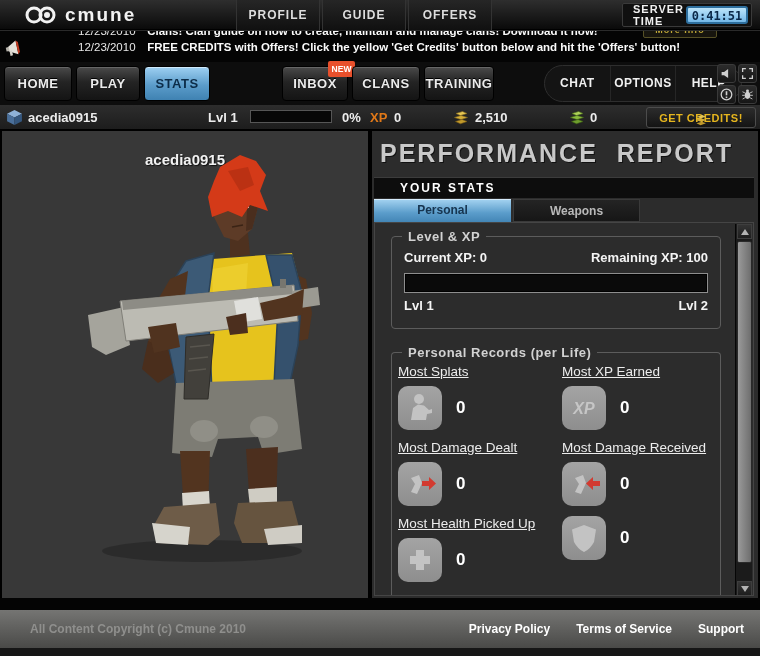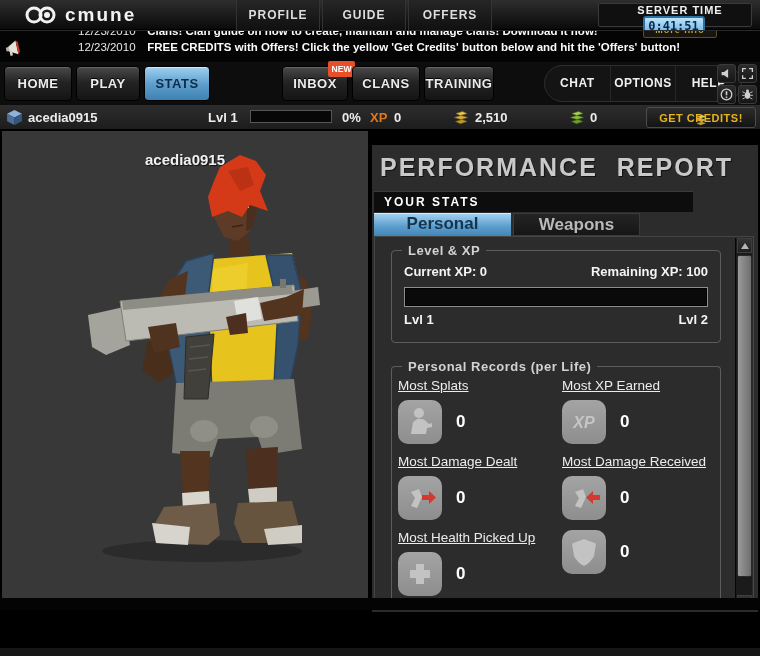--- a/index.html
+++ b/index.html
@@ -10,22 +10,22 @@
     -webkit-font-smoothing:antialiased;
   }
   
   .hdr { position:absolute; left:0; top:0; width:760px; height:30px;
     background:linear-gradient(#2e2e2e,#0a0a0a); border-bottom:1px solid #000; }
   .brand { position:absolute; left:24px; top:2px; height:26px; display:flex; align-items:center; gap:7px; }
   .brand-txt { color:#f2f2f2; font-size:19px; font-weight:bold; letter-spacing:2px; }
   .hdr-tab { position:absolute; top:0; height:30px; line-height:30px; text-align:center;
     background:linear-gradient(#262626,#101010); border-left:1px solid #333; border-right:1px solid #333;
     color:#ddd; font-size:12px; font-weight:bold; letter-spacing:1px; cursor:pointer; }
-  .stime { position:absolute; right:8px; top:3px; width:154px; height:24px; background:#101010;
-    border:1px solid #3a3a3a; border-radius:2px; display:flex; align-items:center;flex-direction:column; }
+  .stime { position:absolute; right:8px; top:3px; width:130px; height:24px; background:#101010;
+    border:1px solid #3a3a3a; border-radius:2px; display:flex; align-items:center; }
   .stime-lbl { color:#f0f0f0; font-size:11px; font-weight:bold; letter-spacing:1px; padding-left:10px; flex:1; }
   .stime-val { width:62px; height:18px; margin-right:3px; text-align:center; line-height:17px;
     background:linear-gradient(#bce4fa,#74b8e8); border:2px solid #2e6f9e; border-radius:3px;
     color:#0a2848; font-size:12px; font-weight:bold; font-family:"DejaVu Sans Mono", monospace; }
   
   .ticker { position:absolute; left:0; top:30px; width:760px; height:32px; background:#040404; overflow:hidden;
     border-top:1px solid #2a2a2a; }
   .tick-line { position:absolute; left:78px; width:680px; height:16px; white-space:nowrap; overflow:hidden;
     color:#f0f0f0; font-size:11.5px; }
   .tick-date { display:inline-block; width:66px; color:#e8e8e8; }
@@ -60,28 +60,28 @@
     border:1px solid #565656; }
   .getc { position:absolute; left:646px; top:2px; width:110px; height:21px;
     background:linear-gradient(#2c2c2c,#141414); border:1px solid #4c4c4c; border-radius:3px;
     display:flex; align-items:center; justify-content:center; gap:5px; cursor:pointer; }
   .getc b { color:#e5b51e; font-size:11px; letter-spacing:0.5px; }
   
   .main { position:absolute; left:0; top:131px; width:760px; height:467px; background:#000; }
   .charpanel { position:absolute; left:2px; top:0; width:366px; height:467px; background:#383838; overflow:hidden; }
   .charname { position:absolute; left:0; top:20px; width:100%; text-align:center;
     color:#f2f2f2; font-size:15px; font-weight:bold; text-shadow:1px 1px 1px #111; }
-  .statpanel { position:absolute; left:372px; top:14px; width:386px; height:467px; background:#2c2c2c; overflow:hidden; }
+  .statpanel { position:absolute; left:372px; top:0; width:386px; height:467px; background:#2c2c2c; overflow:hidden; }
   .ptitle { position:absolute; left:8px; top:8px; color:#c9c9c9; font-size:25px; font-weight:bold;
     letter-spacing:2px; word-spacing:10px; text-shadow:1px 1px 0 #111; }
-  .statsbar { position:absolute; left:2px; top:46px; width:319px; height:21px; background:#0d0d0d;
-    color:#fff; font-size:12px; font-weight:bold; letter-spacing:2px; line-height:21px; padding-left:10px;
+  .statsbar { position:absolute; left:2px; top:46px; width:380px; height:21px; background:#0d0d0d;
+    color:#fff; font-size:12px; font-weight:bold; letter-spacing:2px; line-height:21px; padding-left:26px;
     border-top:1px solid #3c3c3c; }
   .tab { position:absolute; top:68px; height:23px; text-align:center; line-height:22px;
-    font-size:17px; font-weight:bold; cursor:pointer; }
+    font-size:12px; font-weight:bold; cursor:pointer; }
   .tab.on { background:linear-gradient(#a6d4f2,#5b9dcb 60%,#4386b6); color:#16344f;
     box-shadow:inset 0 1px 0 #d6ecfc; }
   .tab.off { background:linear-gradient(#242424,#161616); color:#b9b9b9; border:1px solid #3a3a3a; }
   .cbox { position:absolute; left:2px; top:91px; width:380px; height:374px; background:#2c2c2c;
     border:1px solid #454545; overflow:hidden; }
   fieldset { position:absolute; left:16px; width:330px; border:1px solid #5c5c5c; border-radius:4px; }
   fieldset legend { margin-left:10px; padding:0 6px; color:#d2d2d2; font-size:13px; font-weight:bold;
     letter-spacing:0.5px; }
   .fs-xp { top:6px; height:100px; }
   .fs-rec { top:122px; height:600px; border-bottom:none; }
@@ -419,15 +419,21 @@
           <div class="sbtn" style="bottom:0;">
               <span class="tri dn"></span>
             </div>
         </div>
 
       </div>
     </div>
   </div>
 
   <div class="gap"></div>
+  <div class="foot">
+    <span class="copy">All Content Copyright (c) Cmune 2010</span>
+    <span class="flink">Privacy Policy</span>
+    <span class="flink">Terms of Service</span>
+    <span class="flink" style="margin-right:16px;">Support</span>
+  </div>
   <div class="bstrip"></div>
 
 </div>
 
 </body></html>

